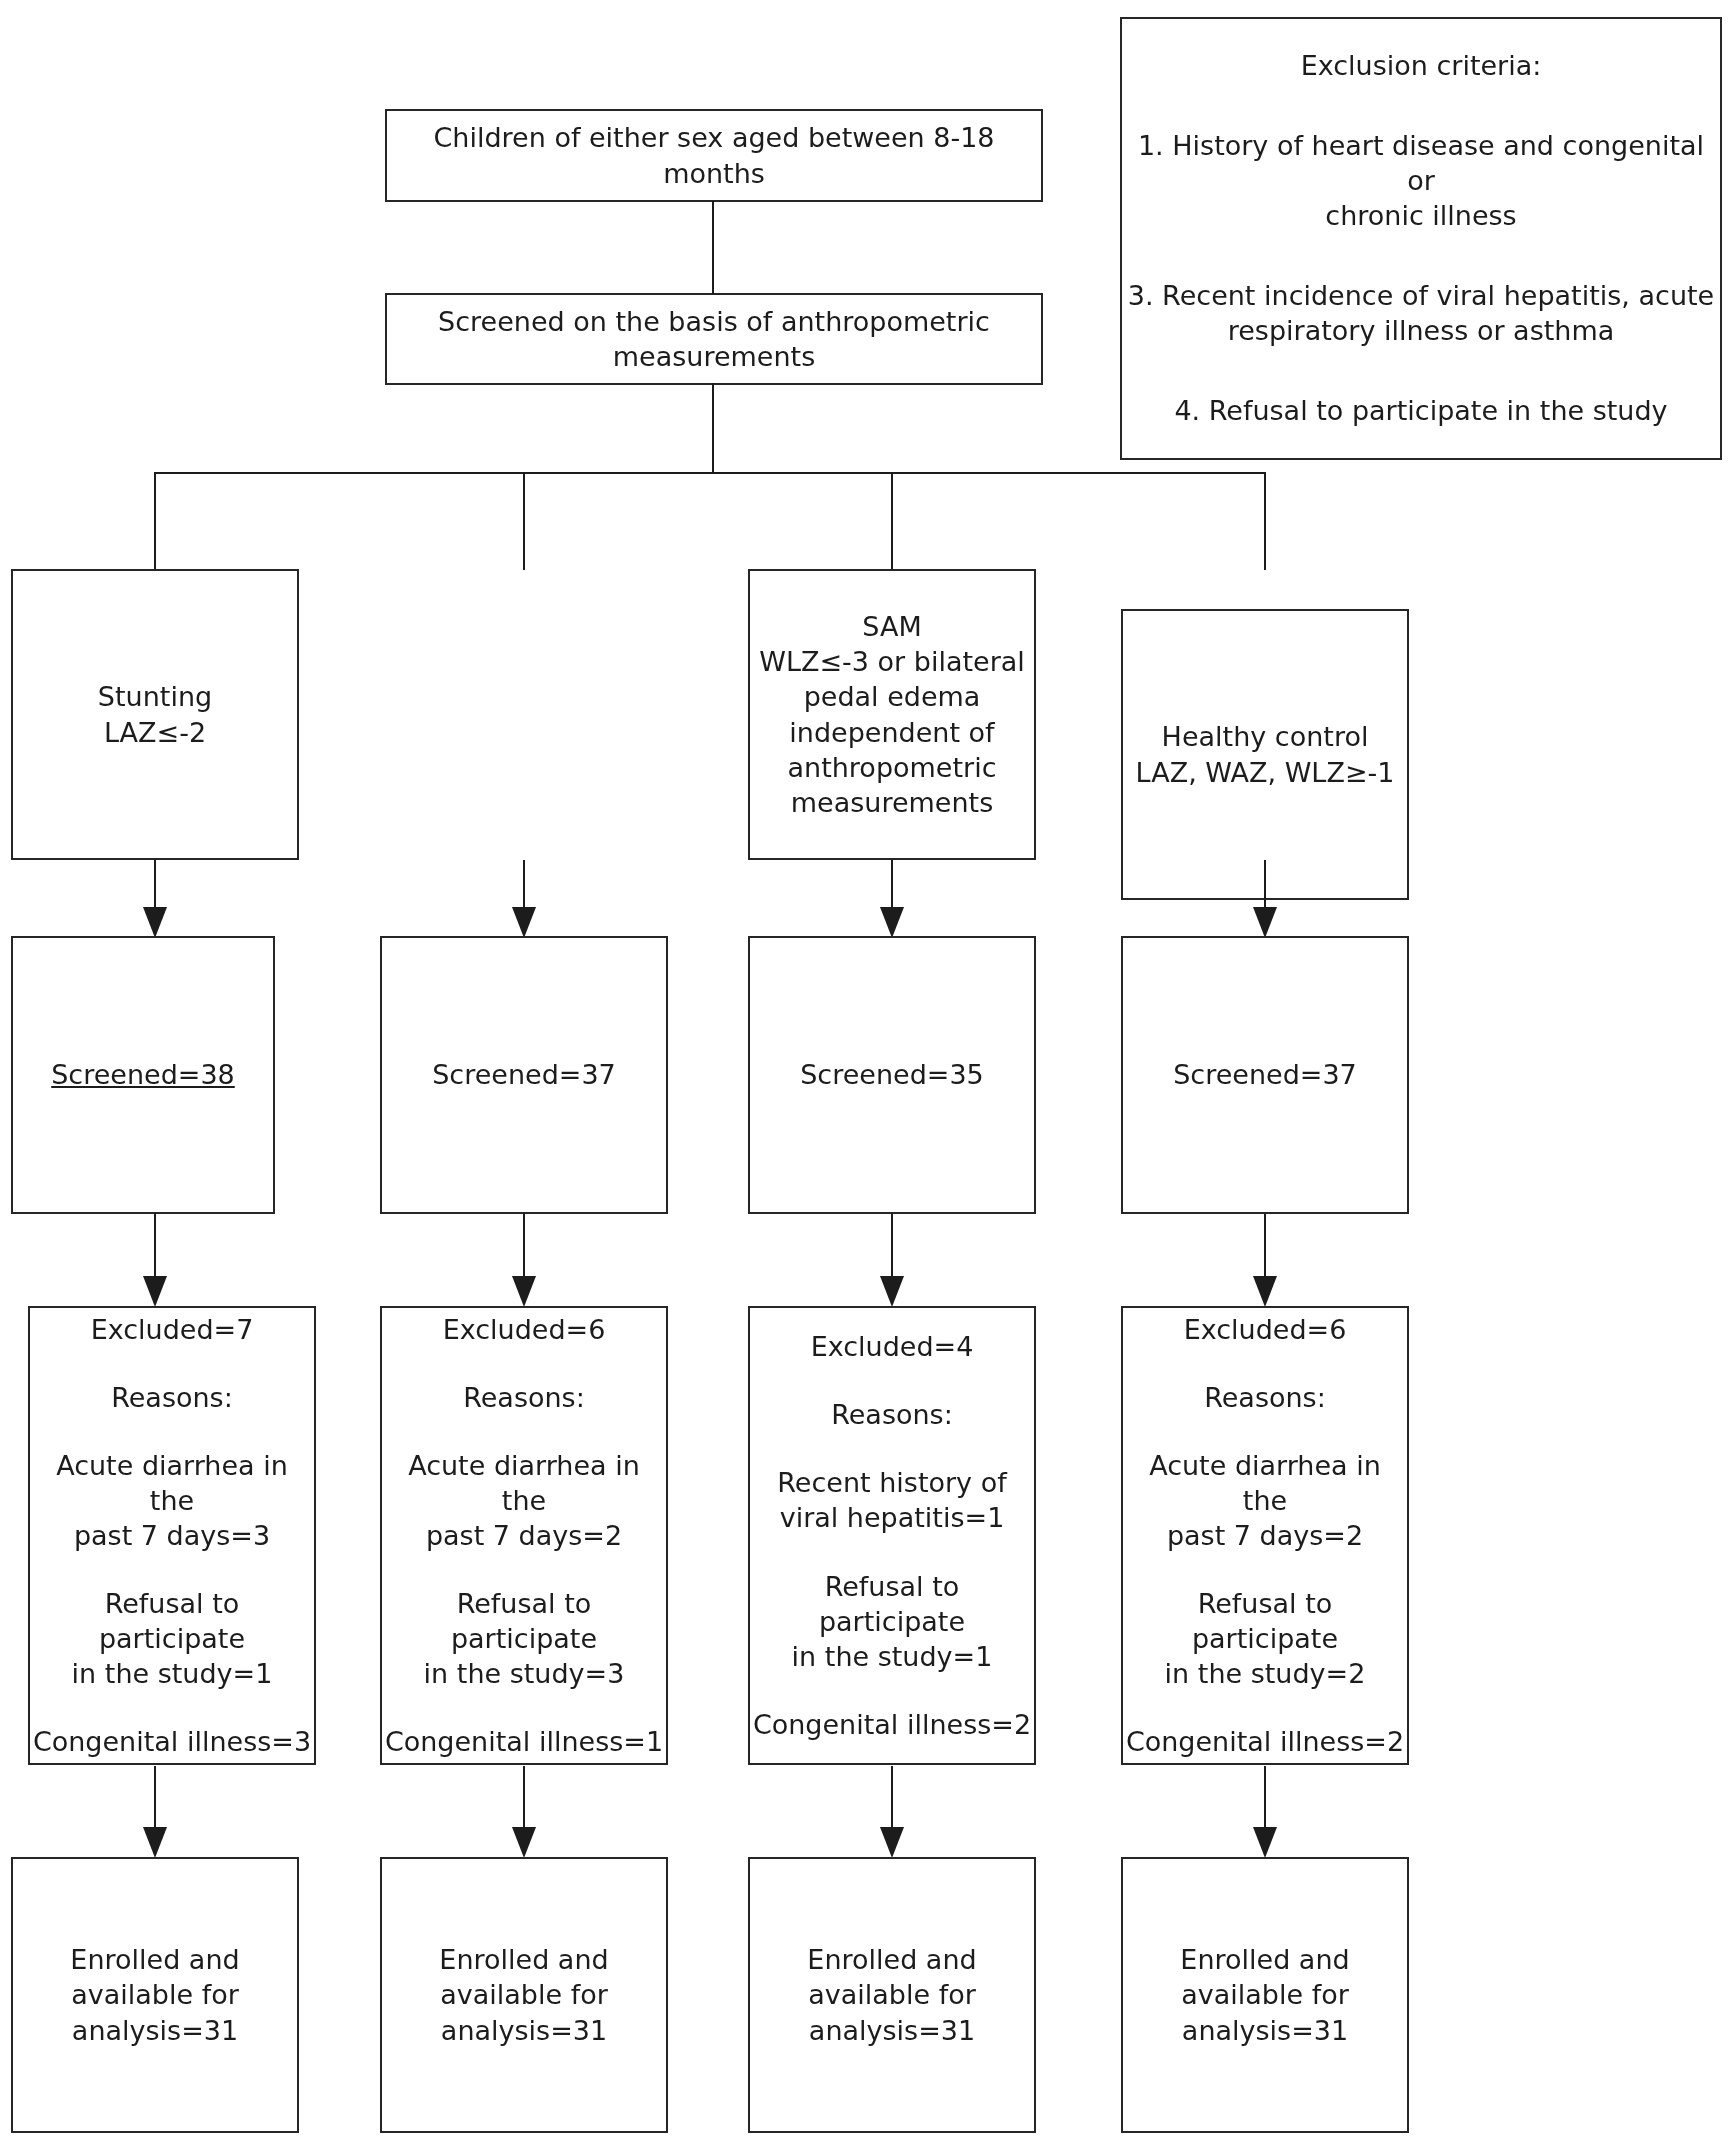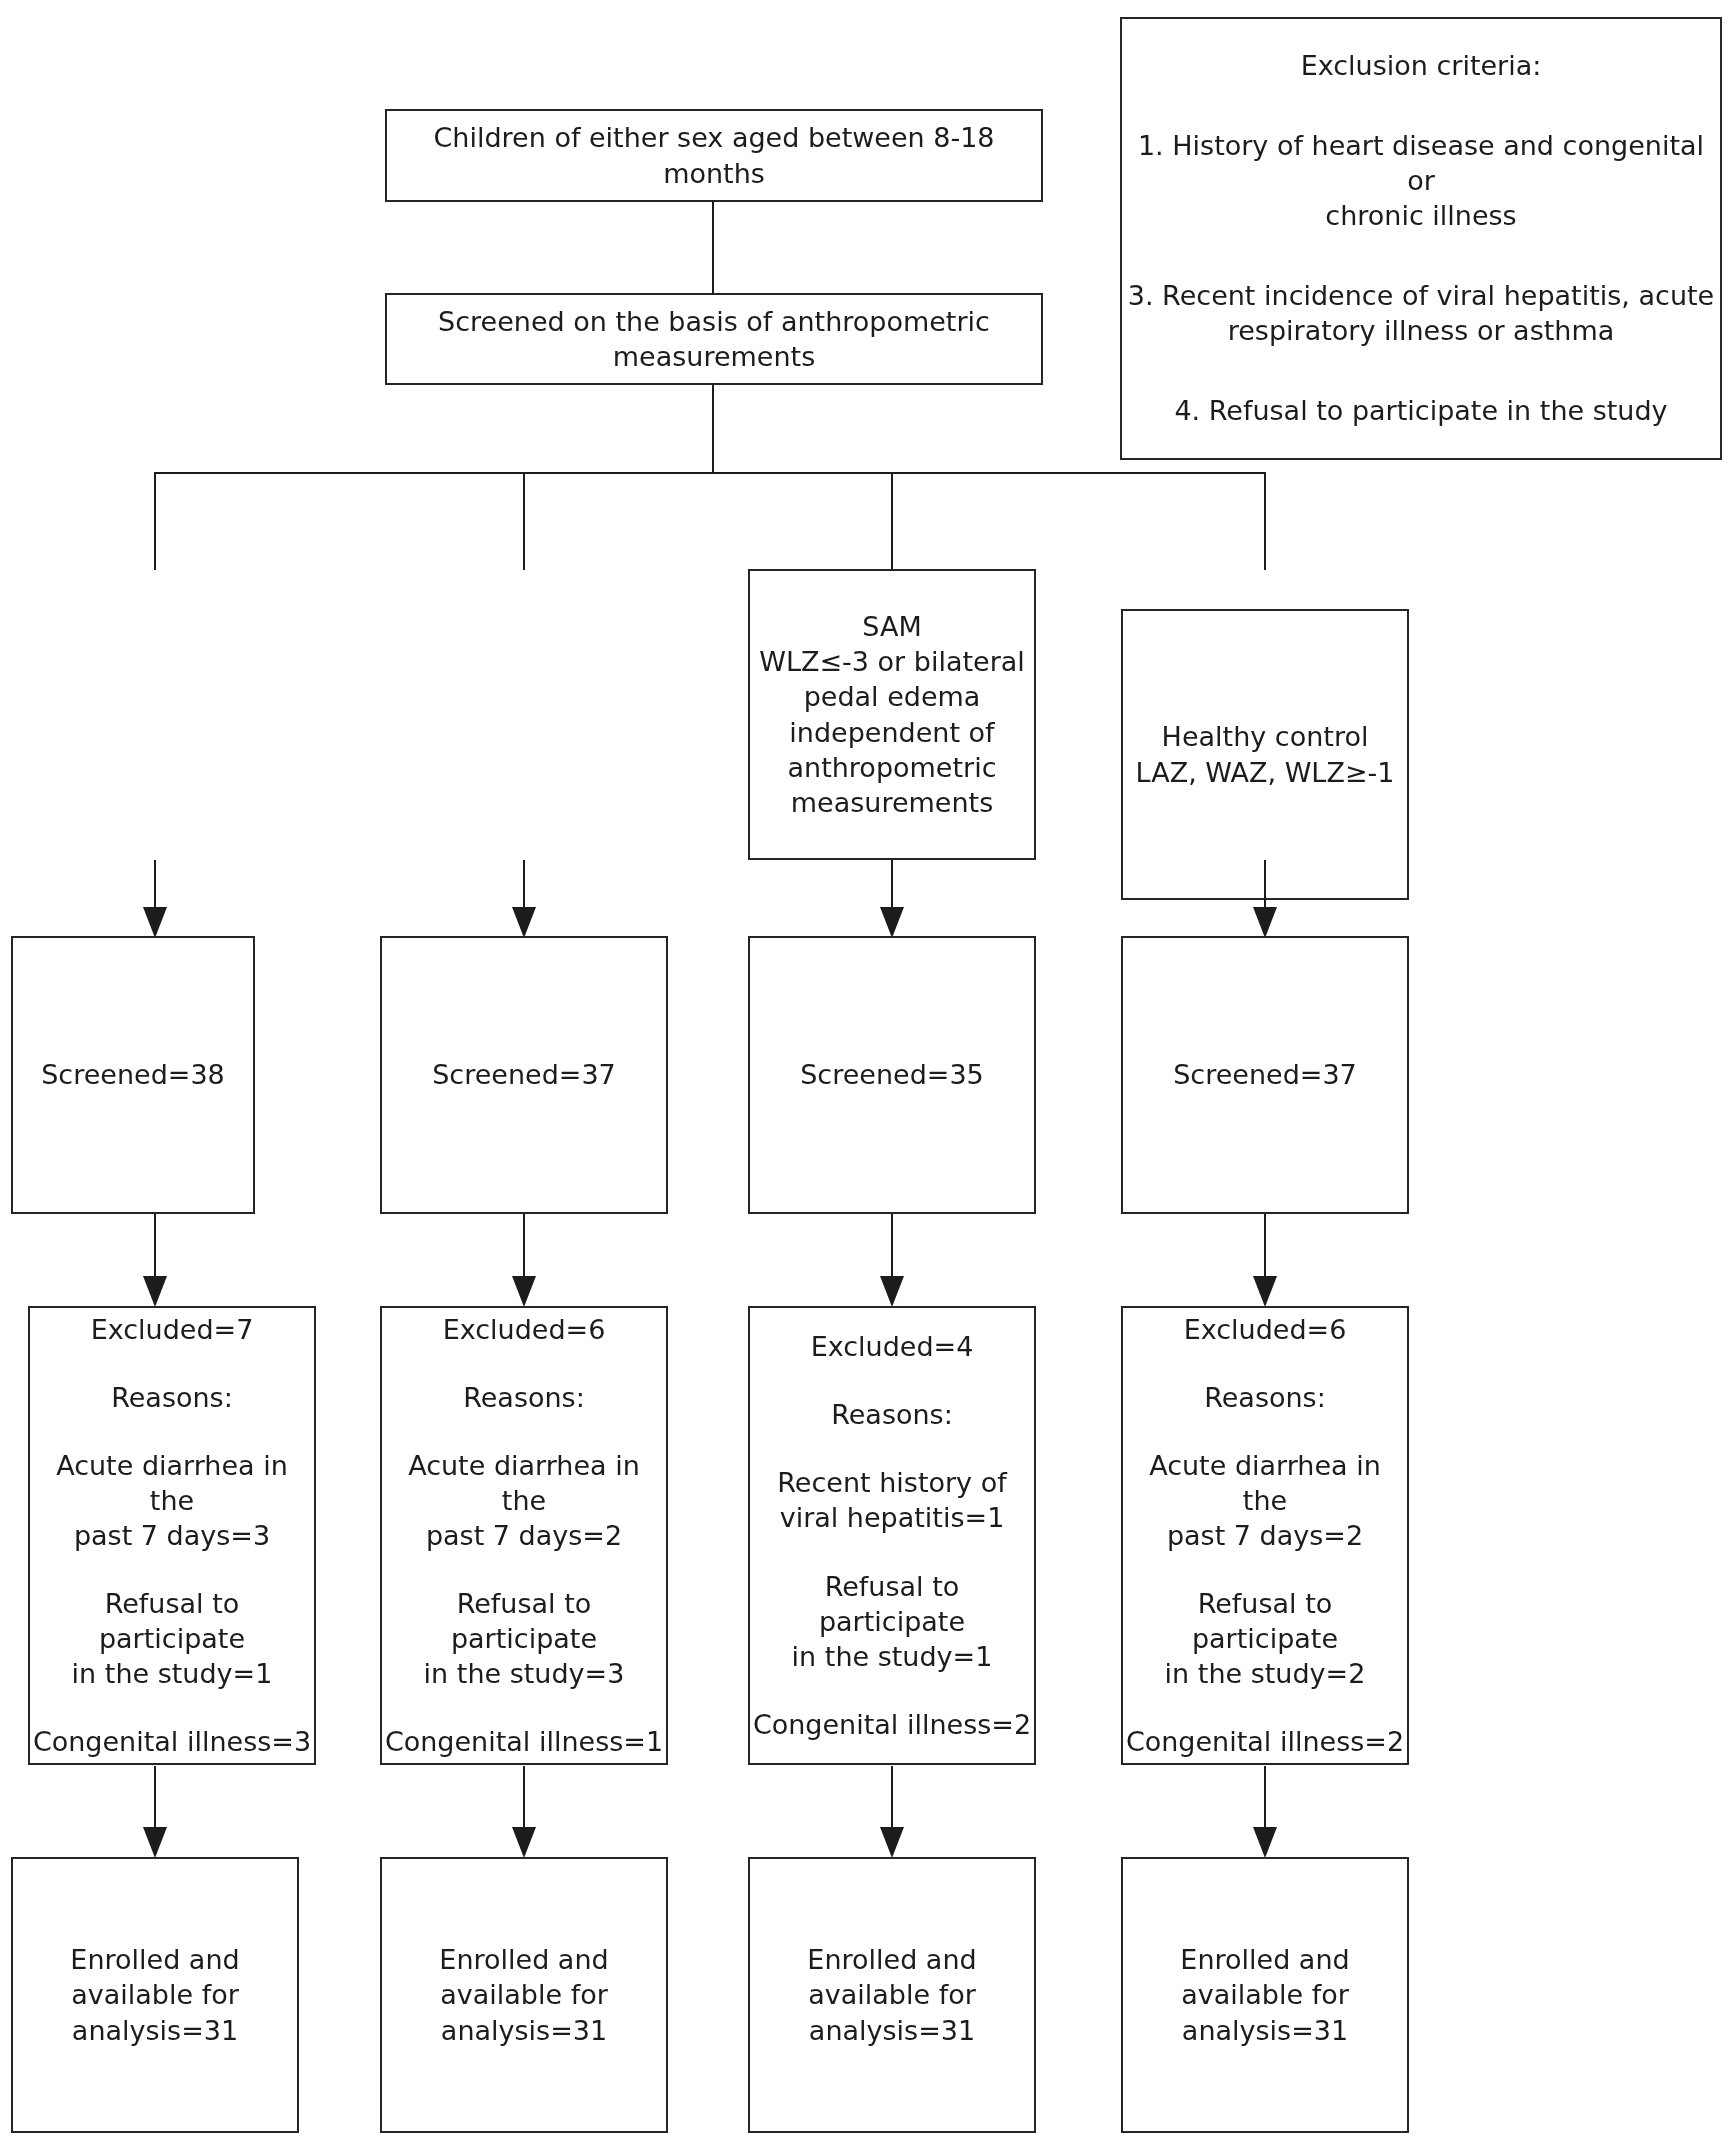--- a/index.html
+++ b/index.html
@@ -67,20 +67,24 @@
 
   <div class="vline" style="left:712px; top:201px; height:93px;"></div>
   <div class="vline" style="left:712px; top:383px; height:91px;"></div>
 
   <div class="hline" style="left:154px; top:472px; width:1112px;"></div>
   <div class="vline" style="left:154px;  top:472px; height:98px;"></div>
   <div class="vline" style="left:523px; top:472px; height:98px;"></div>
   <div class="vline" style="left:891px; top:472px; height:98px;"></div>
   <div class="vline" style="left:1264px; top:472px; height:98px;"></div>
 
+  <div class="box" style="left:11px; top:569px; width:288px; height:291px;">
+    <div class="txt">Stunting
+LAZ≤-2</div>
+  </div>
   <div class="box" style="left:748px; top:569px; width:288px; height:291px;">
     <div class="txt">SAM
 WLZ≤-3 or bilateral
 pedal edema
 independent of
 anthropometric
 measurements</div>
   </div>
   <div class="box" style="left:1121px; top:569px; width:288px; height:291px;margin-top:40px;">
     <div class="txt">Healthy control
@@ -89,21 +93,21 @@
 
   <div class="vline" style="left:154px;  top:860px; height:51px;"></div>
   <div class="arrowhead" style="left:143px;  top:907px;"></div>
   <div class="vline" style="left:523px; top:860px; height:51px;"></div>
   <div class="arrowhead" style="left:512px; top:907px;"></div>
   <div class="vline" style="left:891px; top:860px; height:51px;"></div>
   <div class="arrowhead" style="left:880px; top:907px;"></div>
   <div class="vline" style="left:1264px; top:860px; height:51px;"></div>
   <div class="arrowhead" style="left:1253px; top:907px;"></div>
 
-  <div class="box" style="left:11px; top:936px; width:244px; height:278px;">
+  <div class="box" style="left:11px; top:936px; width:264px; height:278px;text-decoration:underline;">
     <div class="txt">Screened=38</div>
   </div>
   <div class="box" style="left:380px; top:936px; width:288px; height:278px;">
     <div class="txt">Screened=37</div>
   </div>
   <div class="box" style="left:748px; top:936px; width:288px; height:278px;">
     <div class="txt">Screened=35</div>
   </div>
   <div class="box" style="left:1121px; top:936px; width:288px; height:278px;">
     <div class="txt">Screened=37</div>

